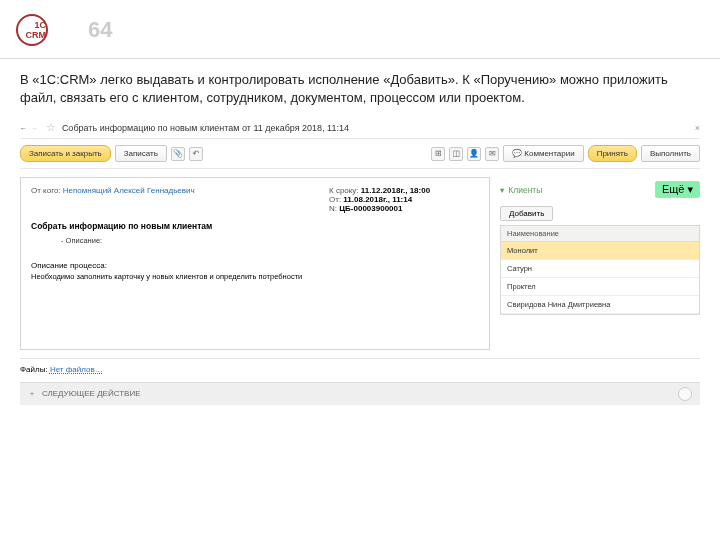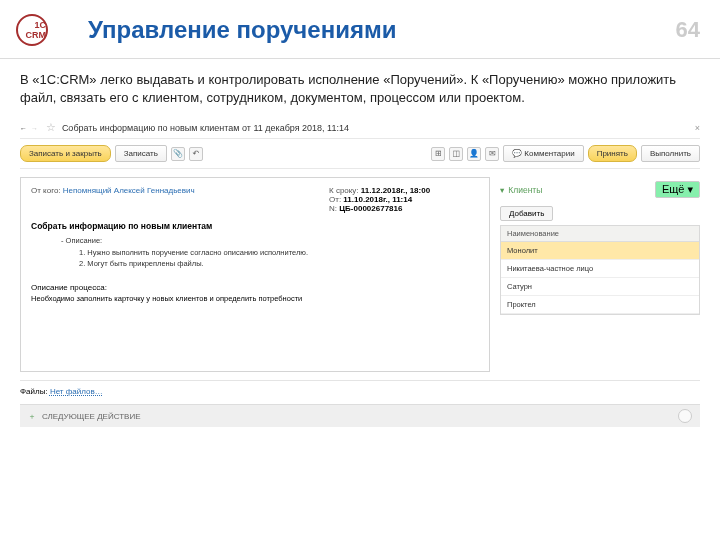--- a/index.html
+++ b/index.html
@@ -42,25 +42,24 @@
   .files { font-size: 8px; padding: 2px 0; }
   .footer { background: #efefef; border-top: 1px solid #ddd; display: flex; align-items: center; padding: 4px 8px; font-size: 8px; color: #666; margin-top: 6px; }
   .footer-icon { margin-left: auto; width: 14px; height: 14px; border: 1px solid #ccc; border-radius: 50%; background: #fafafa; }
   .arrow { font-size: 7px; }
 </style>
 </head>
 <body>
 
 <div class="header">
   <div class="logo">1C CRM</div>
-  <div class="title">Управление поручениями</div>
   <div class="page-num">64</div>
 </div>
 <div class="divider"></div>
-<div class="desc">В «1С:CRM» легко выдавать и контролировать исполнение «Поручений». К «Поручению» можно приложить файл, связать его с клиентом, сотрудником,  документом, процессом или проектом.</div>
+<div class="desc">В «1С:CRM» легко выдавать и контролировать исполнение «Добавить». К «Поручению» можно приложить файл, связать его с клиентом, сотрудником,  документом, процессом или проектом.</div>
 
 <div class="app">
   <div class="app-header">
     <span class="arrow" style="margin-right:4px;">←</span>
     <span class="arrow" style="margin-right:8px;color:#ccc;">→</span>
     <span class="star">☆</span>
     <span>Собрать информацию по новым клиентам от 11 декабря 2018, 11:14</span>
     <span class="app-close">×</span>
   </div>
 
@@ -85,50 +84,46 @@
 
   <div class="main">
     <div class="left">
       <div class="left-row">
         <div class="left-col1">
           <span class="lbl">От кого:</span>
           <span class="link">Непомнящий Алексей Геннадьевич</span>
         </div>
         <div class="left-col2">
           <div><span class="lbl">К сроку:</span> <b>11.12.2018г., 18:00</b></div>
-          <div><span class="lbl">От:</span> <b>11.10.2018г., 11:14</b></div>
-          <div><span class="lbl">N:</span> <b>ЦБ-00002677816</b></div>
+          <div><span class="lbl">От:</span> <b>11.08.2018г., 11:14</b></div>
+          <div><span class="lbl">N:</span> <b>ЦБ-00003900001</b></div>
         </div>
       </div>
       <div class="bold">Собрать информацию по новым клиентам</div>
       <div class="desc-block">
         <div>-   Описание:</div>
-        <div style="margin-left:18px;">
-          <div>1. Нужно выполнить поручение согласно описанию исполнителю.</div>
-          <div>2. Могут быть прикреплены файлы.</div>
-        </div>
       </div>
       <div style="margin-top:14px;font-size:8px;">Описание процесса:</div>
       <div style="font-size:7.5px;margin-top:2px;">Необходимо заполнить карточку у новых клиентов и определить потребности</div>
       <div style="height:60px;"></div>
     </div>
 
     <div class="right">
       <div class="clients-hdr">
         <span class="tri">▾</span>
         <span class="clients-title">Клиенты</span>
         <span class="more-btn"><span>Ещё</span> ▾</span>
       </div>
       <span class="add-btn">Добавить</span>
       <div class="clients-table">
         <div class="clients-th">Наименование</div>
         <div class="clients-td sel">Монолит</div>
-        <div class="clients-td">Никитаева-частное лицо</div>
         <div class="clients-td">Сатурн</div>
         <div class="clients-td">Проктел</div>
+        <div class="clients-td">Свиридова Нина Дмитриевна</div>
       </div>
     </div>
   </div>
 
   <div class="hr"></div>
   <div class="files">
     <span>Файлы:</span>
     <span class="link" style="text-decoration:underline dotted;">Нет файлов…</span>
   </div>
   <div class="footer">

